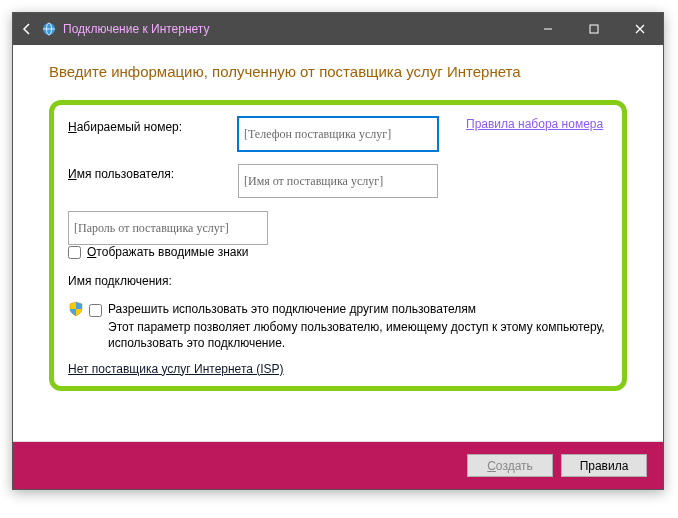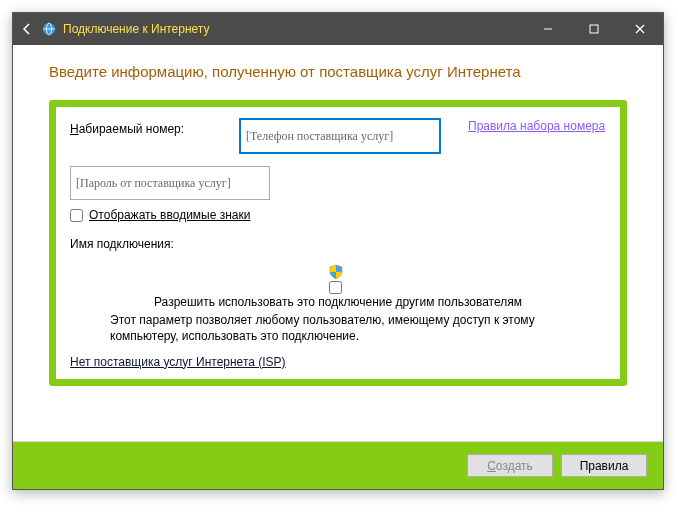--- a/index.html
+++ b/index.html
@@ -33,43 +33,43 @@
   .back-btn {
     width: 28px; height: 32px;
     display: flex; align-items: center; justify-content: center;
     cursor: pointer;
   }
   .title-icon {
     width: 16px; height: 16px;
     margin-right: 6px;
     display: inline-flex; align-items: center;
   }
-  .window-title { color: #fde047; font-size: 12px; }
+  .window-title { color: #f0abfc; font-size: 12px; }
   .win-ctrls {
     position: absolute; right: 0; top: 0;
     display: flex; height: 32px;
   }
   .win-ctrl {
     width: 46px; height: 32px;
     display: flex; align-items: center; justify-content: center;
     cursor: pointer;
   }
   .content {
     flex: 1;
     padding: 18px 36px 0 36px;
     position: relative;
   }
   .heading {
     color: #a16207;
     font-size: 15px;
     margin-bottom: 20px;
   }
   .highlight {
-    border: 7px solid #84cc16;
-    border-radius: 3px;
+    border: 5px solid #84cc16;
+    border-radius: 12px;
     padding: 12px 14px 10px 14px;
   }
   .form-row {
     display: flex;
     align-items: flex-start;
     margin-bottom: 13px;
   }
   .form-label {
     width: 170px;
     padding-top: 3px;
@@ -93,41 +93,40 @@
     line-height: 1.3;
   }
   .check-row {
     display: flex; align-items: center;
     margin-bottom: 6px;
   }
   .check-row input { margin: 0 6px 0 0; width:13px; height:13px; }
   .check-label .ul { text-decoration: underline; }
   .share-row {
     display: flex;
-    align-items: center;
+    align-items: flex-end;
     margin-top: 8px;
-    flex-direction: column;
   }
   .shield { width: 16px; height: 16px; margin-right: 5px; flex-shrink:0; }
   .share-row input { margin: 1px 6px 0 0; }
   .share-text { line-height: 1.35; }
   .share-desc {
     margin-left: 40px;
     margin-top: 2px;
     line-height: 1.35;
   }
   .isp-link {
     color: #0f172a;
     text-decoration: underline;
     margin-top: 10px;
     display: inline-block;
   }
   .footer {
     height: 48px;
-    background: #84cc16;
+    background: #be185d;
     border-top: 1px solid #ddd;
     display: flex;
     align-items: center;
     justify-content: flex-end;
     padding-right: 16px;
     gap: 8px;
   }
   .btn {
     height: 23px;
     min-width: 86px;
@@ -187,25 +186,31 @@
     <div class="highlight">
 
       <div class="form-row">
         <div class="form-label">
           <span class="ul">Н</span><span>абираемый номер:</span>
         </div>
         <input class="inp focused" type="text" placeholder="[Телефон поставщика услуг]" style="">
         <a href="#" class="side-link">Правила набора номера</a>
       </div>
 
+      <div class="form-row">
+        <div class="form-label">
+          <span class="ul">И</span><span>мя пользователя:</span>
+        </div>
+        <input class="inp" type="text" placeholder="[Имя от поставщика услуг]" style="">
+      </div>
 
       <div class="form-row" style="margin-bottom:6px;">
         <div>
           <input class="inp" type="text" placeholder="[Пароль от поставщика услуг]" style="">
-          <div class="check-row" style="margin-top:8px;text-decoration:underline;">
+          <div class="check-row" style="margin-top:0;">
             <input type="checkbox" style="">
             <span class="check-label">
               <span class="ul">О</span><span>тображать вводимые знаки</span>
             </span>
           </div>
         </div>
       </div>
 
       <div class="form-row" style="margin-top:6px;">
         <div class="form-label">

